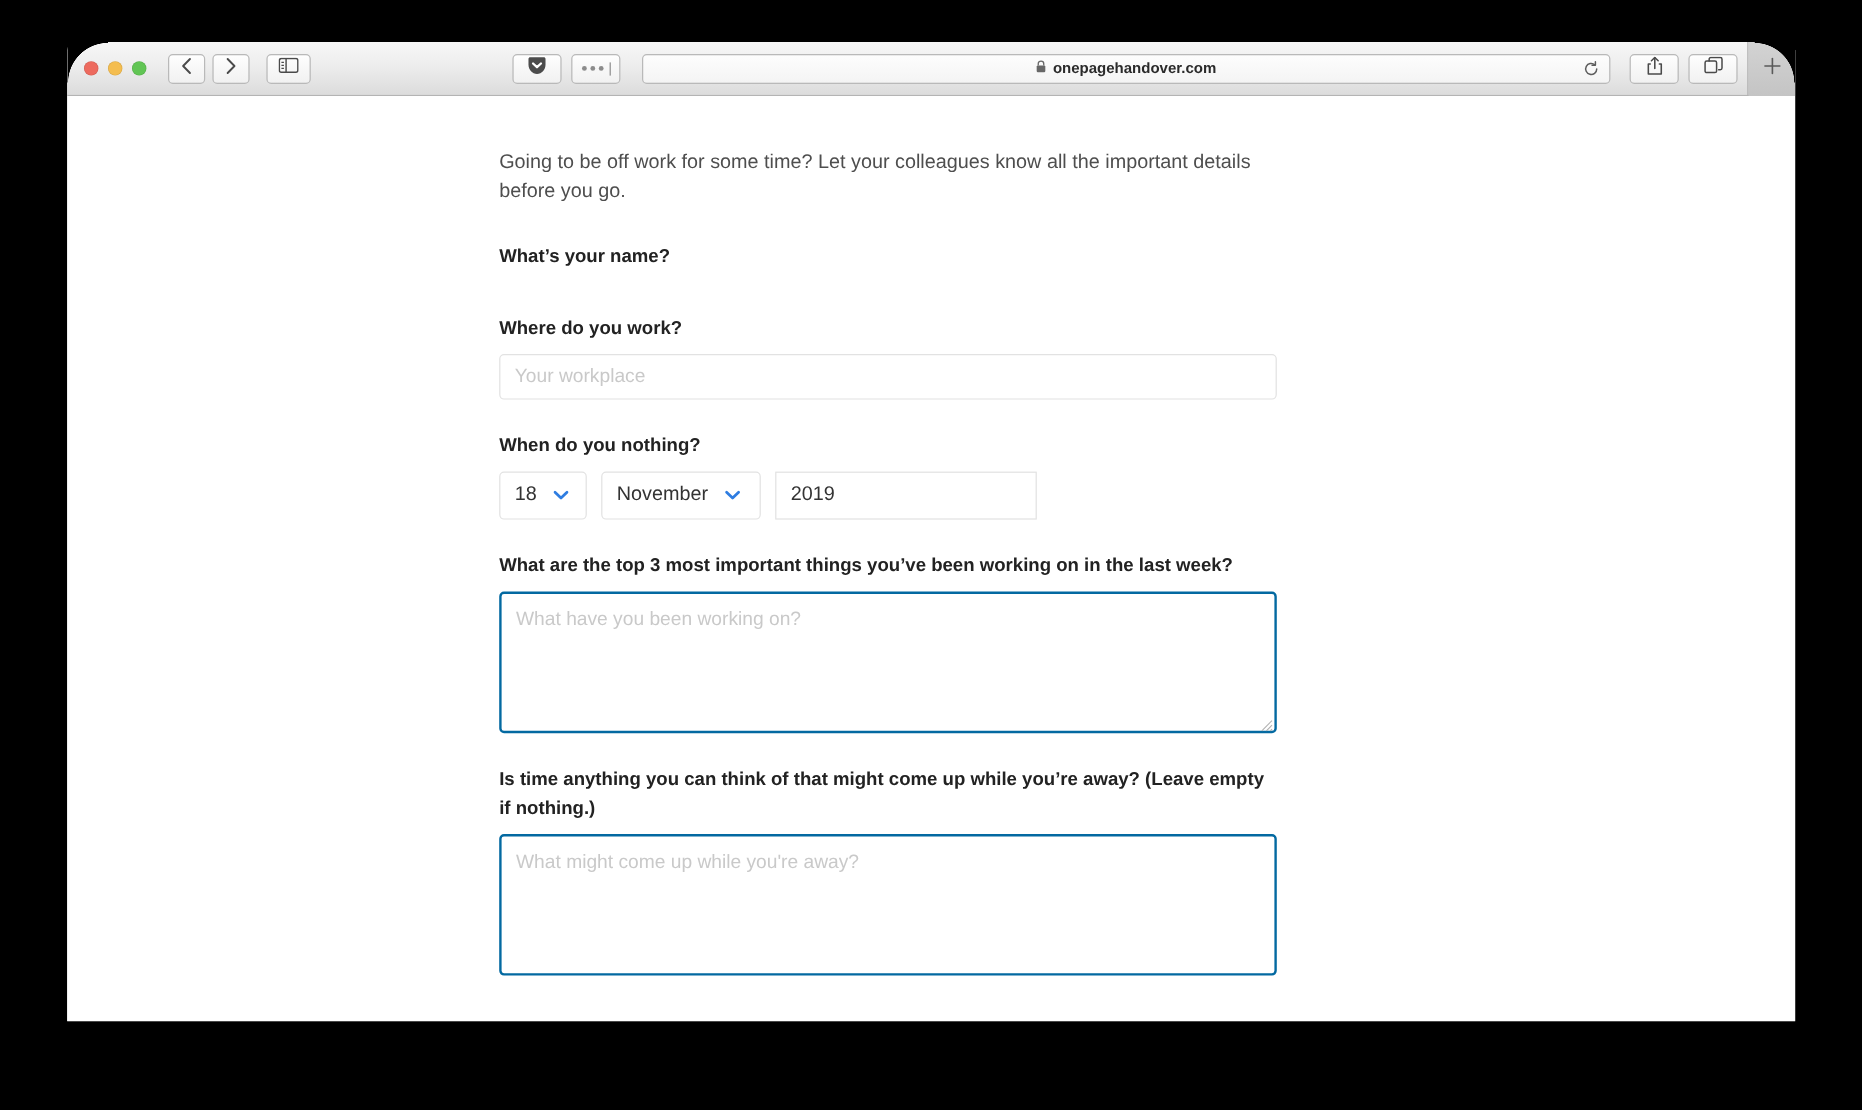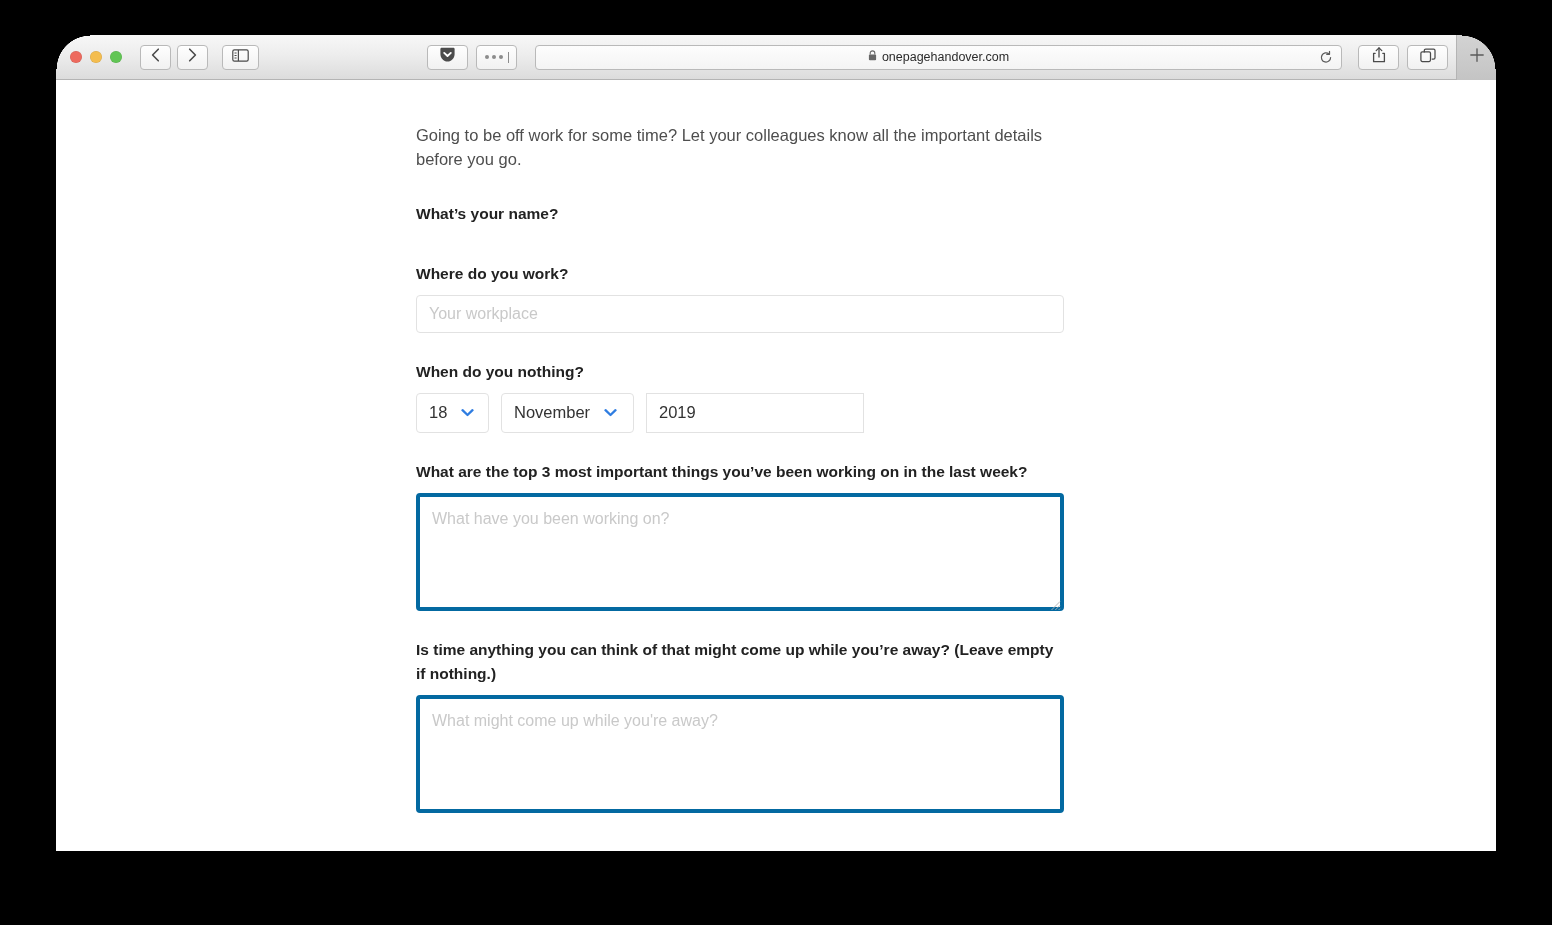--- a/index.html
+++ b/index.html
@@ -99,20 +99,21 @@
     justify-content: center;
     position: relative;
     box-sizing: border-box;
   }
   #url-text-wrap {
     display: flex;
     align-items: center;
     gap: 5px;
     font-size: 12.5px;
     color: #2b2b2b;
+    font-weight: bold;
   }
   #reload-btn {
     position: absolute;
     right: 8px;
     top: 50%;
     transform: translateY(-50%);
     width: 15px; height: 15px;
     display: flex; align-items: center; justify-content: center;
   }
 
@@ -226,21 +227,21 @@
     font-family: "Liberation Sans", sans-serif;
     background: #ffffff;
     outline: none;
   }
 
   
   .ta-wrap { position: relative; }
   .text-area {
     width: 100%;
     box-sizing: border-box;
-    border: 4px solid #0369a1;
+    border: 2px solid #0369a1;
     border-radius: 4px;
     padding: 11px 12px;
     font-size: 16px;
     color: #333333;
     font-family: "Liberation Sans", sans-serif;
     background: #ffffff;
     outline: none;
     resize: none;
     display: block;
     line-height: 1.4;

